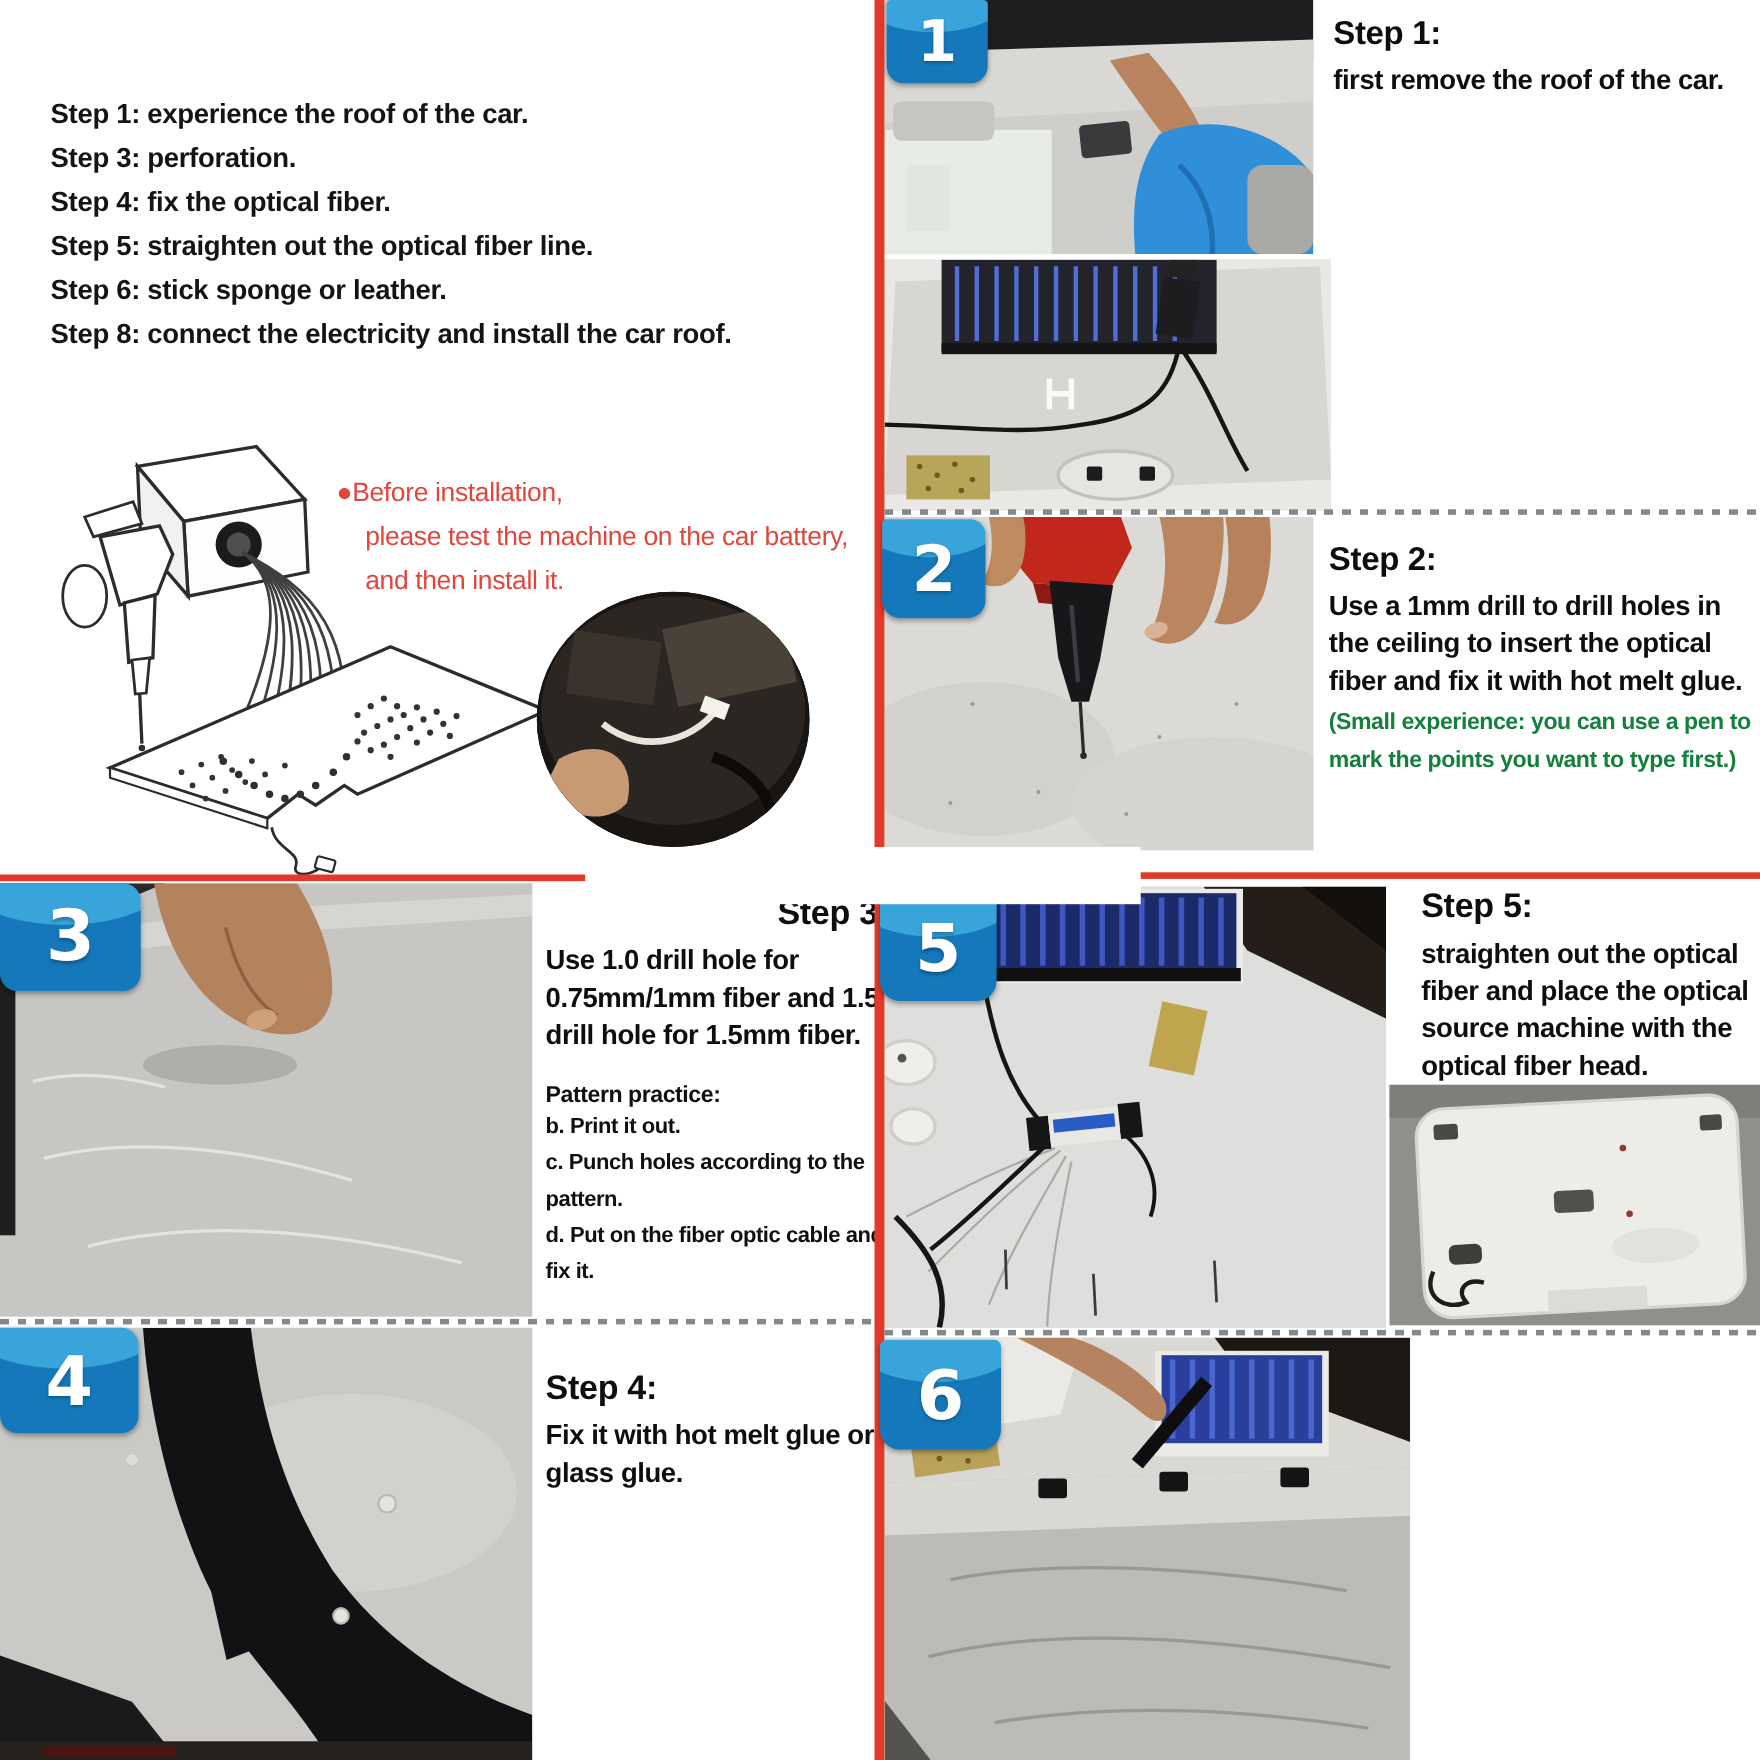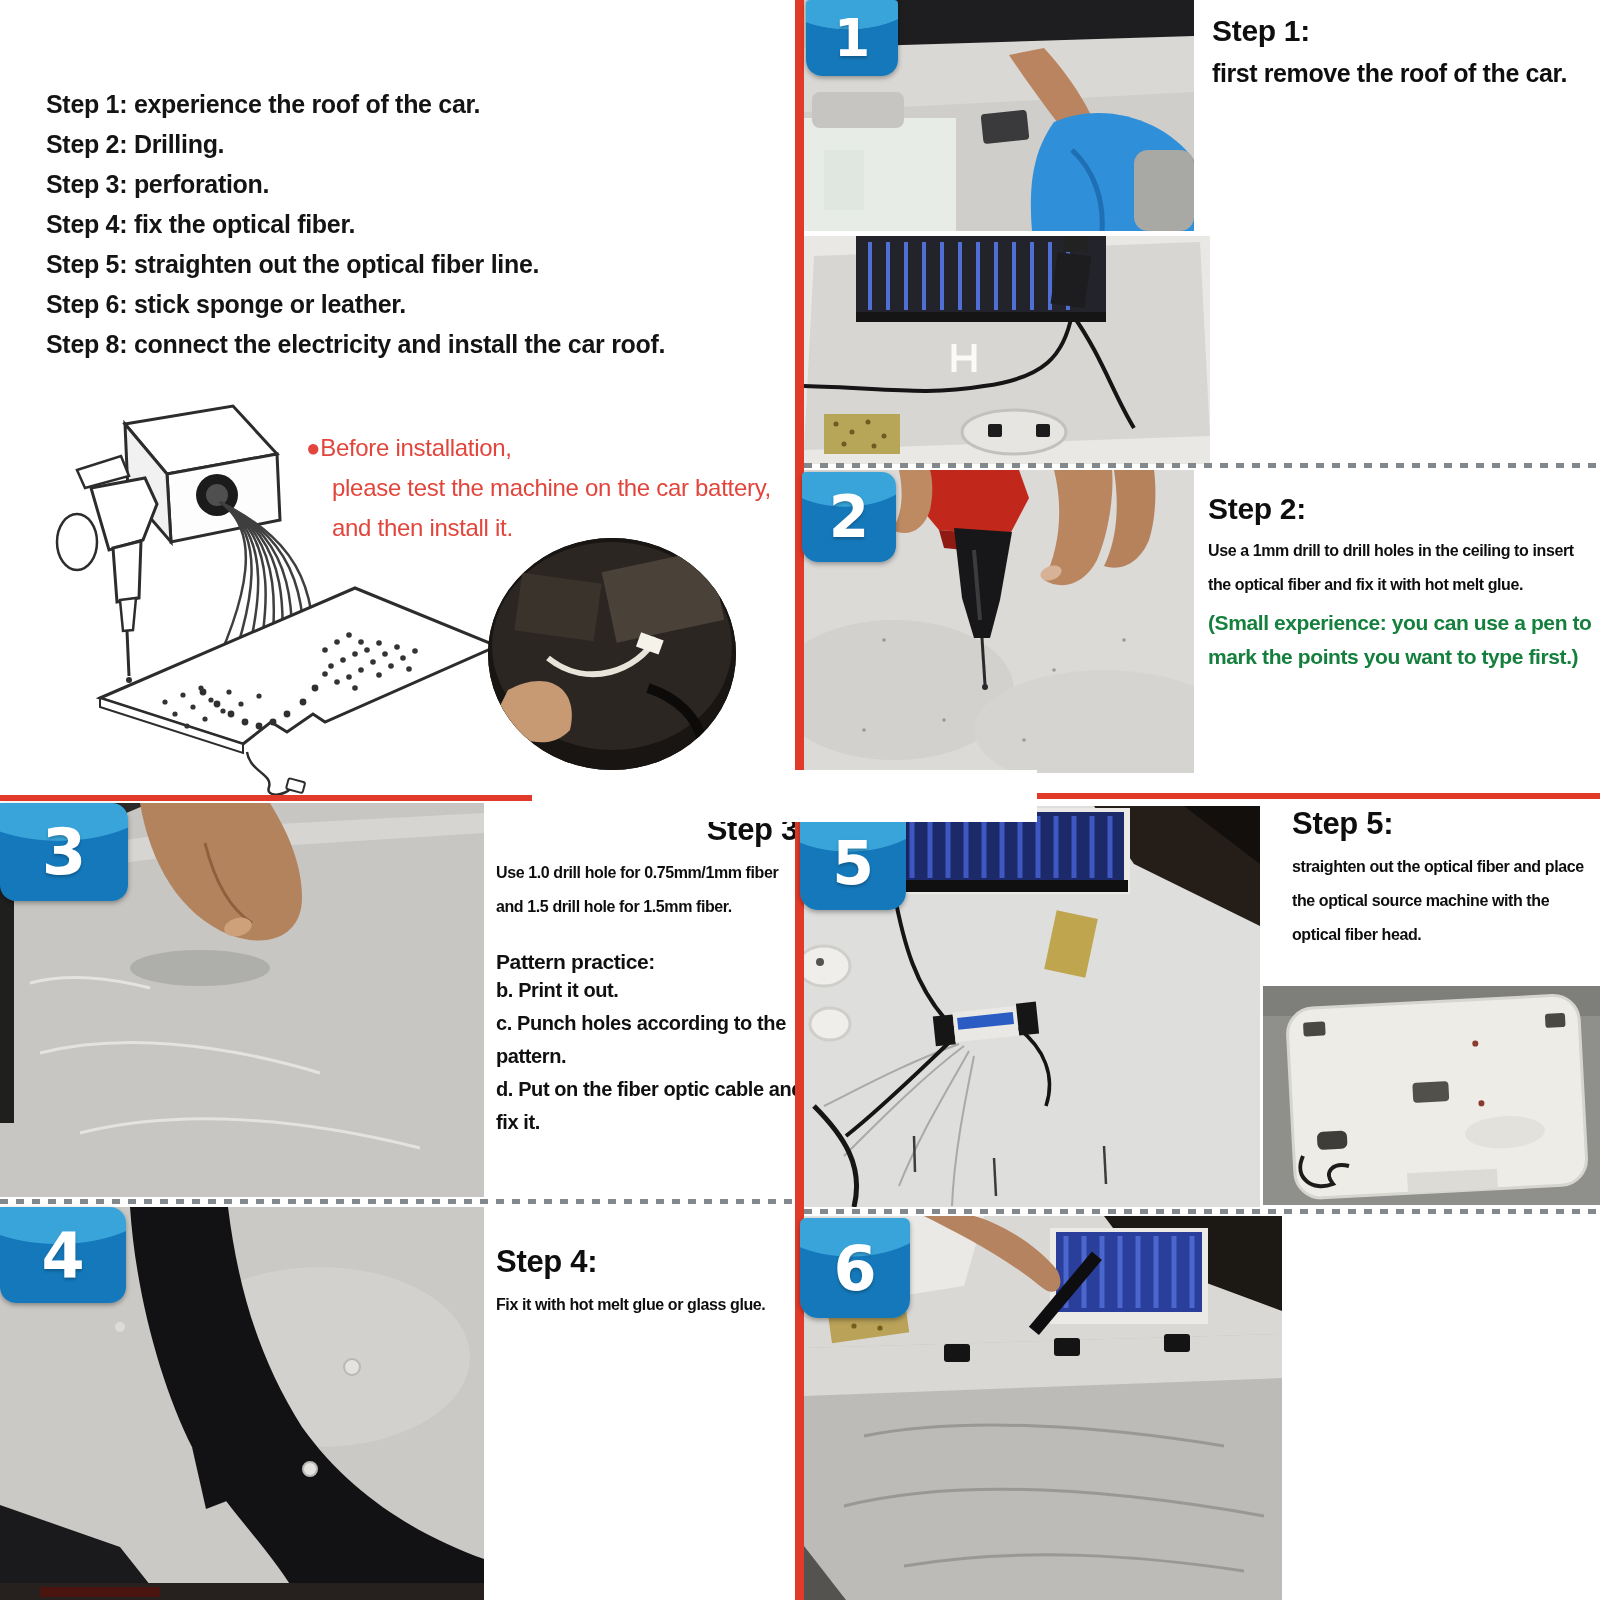--- a/index.html
+++ b/index.html
@@ -24,40 +24,39 @@
            color:var(--warning_red,#e2453c);font-weight:normal;font-size:24px;line-height:40px;letter-spacing:-0.3px;}
   .warning .ind{padding-left:26px;}
   
   .badge{position:absolute;z-index:8;display:flex;align-items:center;justify-content:center;
          color:#fff;font-weight:bold;font-family:"DejaVu Sans",sans-serif;
          background:radial-gradient(140% 95% at 46% -18%,var(--badge_blue_top,#38a4da) 59%,var(--badge_blue_bottom,#1478ba) 60%);
          box-shadow:0 2px 5px rgba(0,0,0,.35);text-shadow:0 2px 3px rgba(0,0,0,.25);}
   
   .sec{position:absolute;z-index:3;}
   .sec-head{font-size:30px;font-weight:bold;color:#0e0e0e;letter-spacing:-0.3px;}
-  .sec-body{font-size:16px;font-weight:bold;color:#0e0e0e;line-height:34px;letter-spacing:-0.4px;margin-top:8px;}
+  .sec-body{font-size:25px;font-weight:bold;color:#0e0e0e;line-height:34px;letter-spacing:-0.4px;margin-top:8px;}
   .sec-note{font-size:21px;font-weight:bold;color:#15803d;line-height:34px;letter-spacing:-0.4px;margin-top:4px;}
   .practice-title{font-size:21px;font-weight:bold;margin-top:26px;letter-spacing:-0.4px;}
   .practice-item{font-size:20px;font-weight:bold;line-height:33px;letter-spacing:-0.4px;}
   
   .photo{position:absolute;overflow:hidden;z-index:1;background:#d8d7d4;}
   .photo svg{display:block;width:100%;height:100%;}
   .circle-photo{position:absolute;left:488px;top:538px;width:248px;height:232px;border-radius:50%;
                 overflow:hidden;z-index:5;background:#1c1a18;}
   .illus{position:absolute;left:25px;top:392px;width:505px;height:405px;z-index:2;}
 </style>
 </head>
 <body>
 
 <div class="page">
 
 
   <div class="steps-list">
     <div>Step 1: experience the roof of the car.</div>
-    <div>Step 2: Drilling.</div>
     <div>Step 3: perforation.</div>
     <div>Step 4: fix the optical fiber.</div>
     <div>Step 5: straighten out the optical fiber line.</div>
     <div>Step 6: stick sponge or leather.</div>
     <div>Step 8: connect the electricity and install the car roof.</div>
   </div>
 
   <div class="illus">
     <svg viewBox="0 0 505 405" preserveAspectRatio="none">
 

